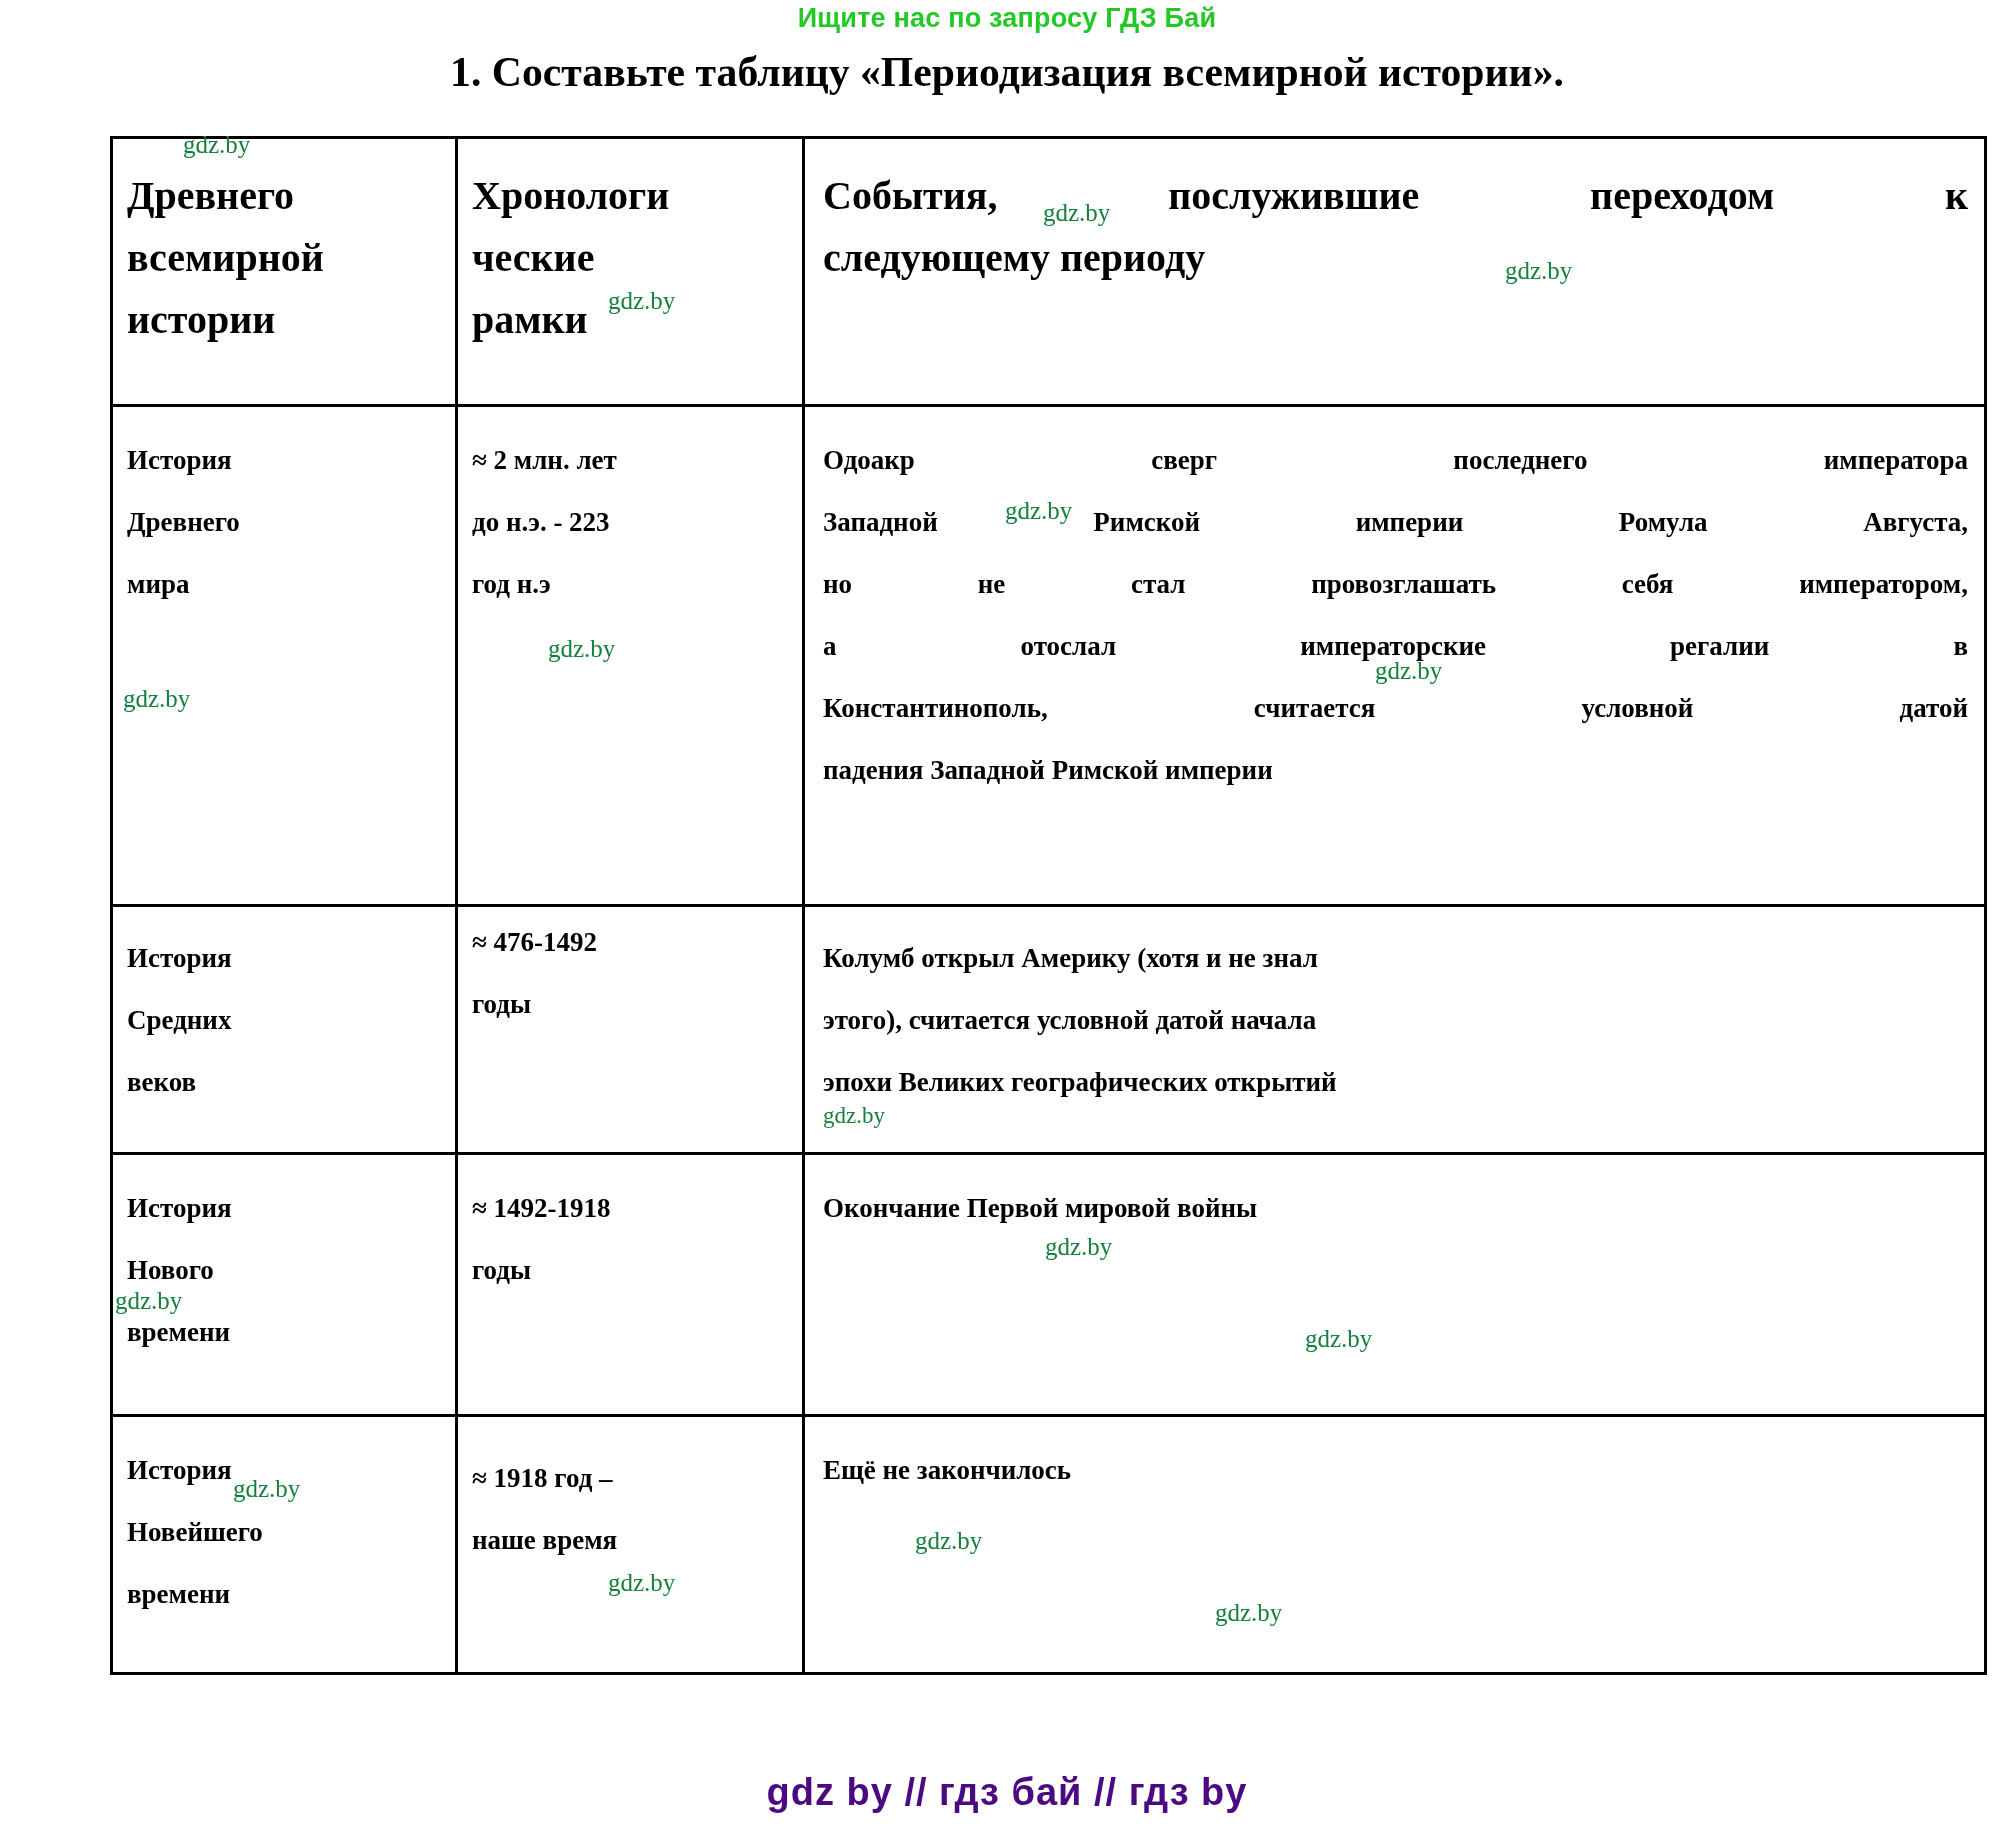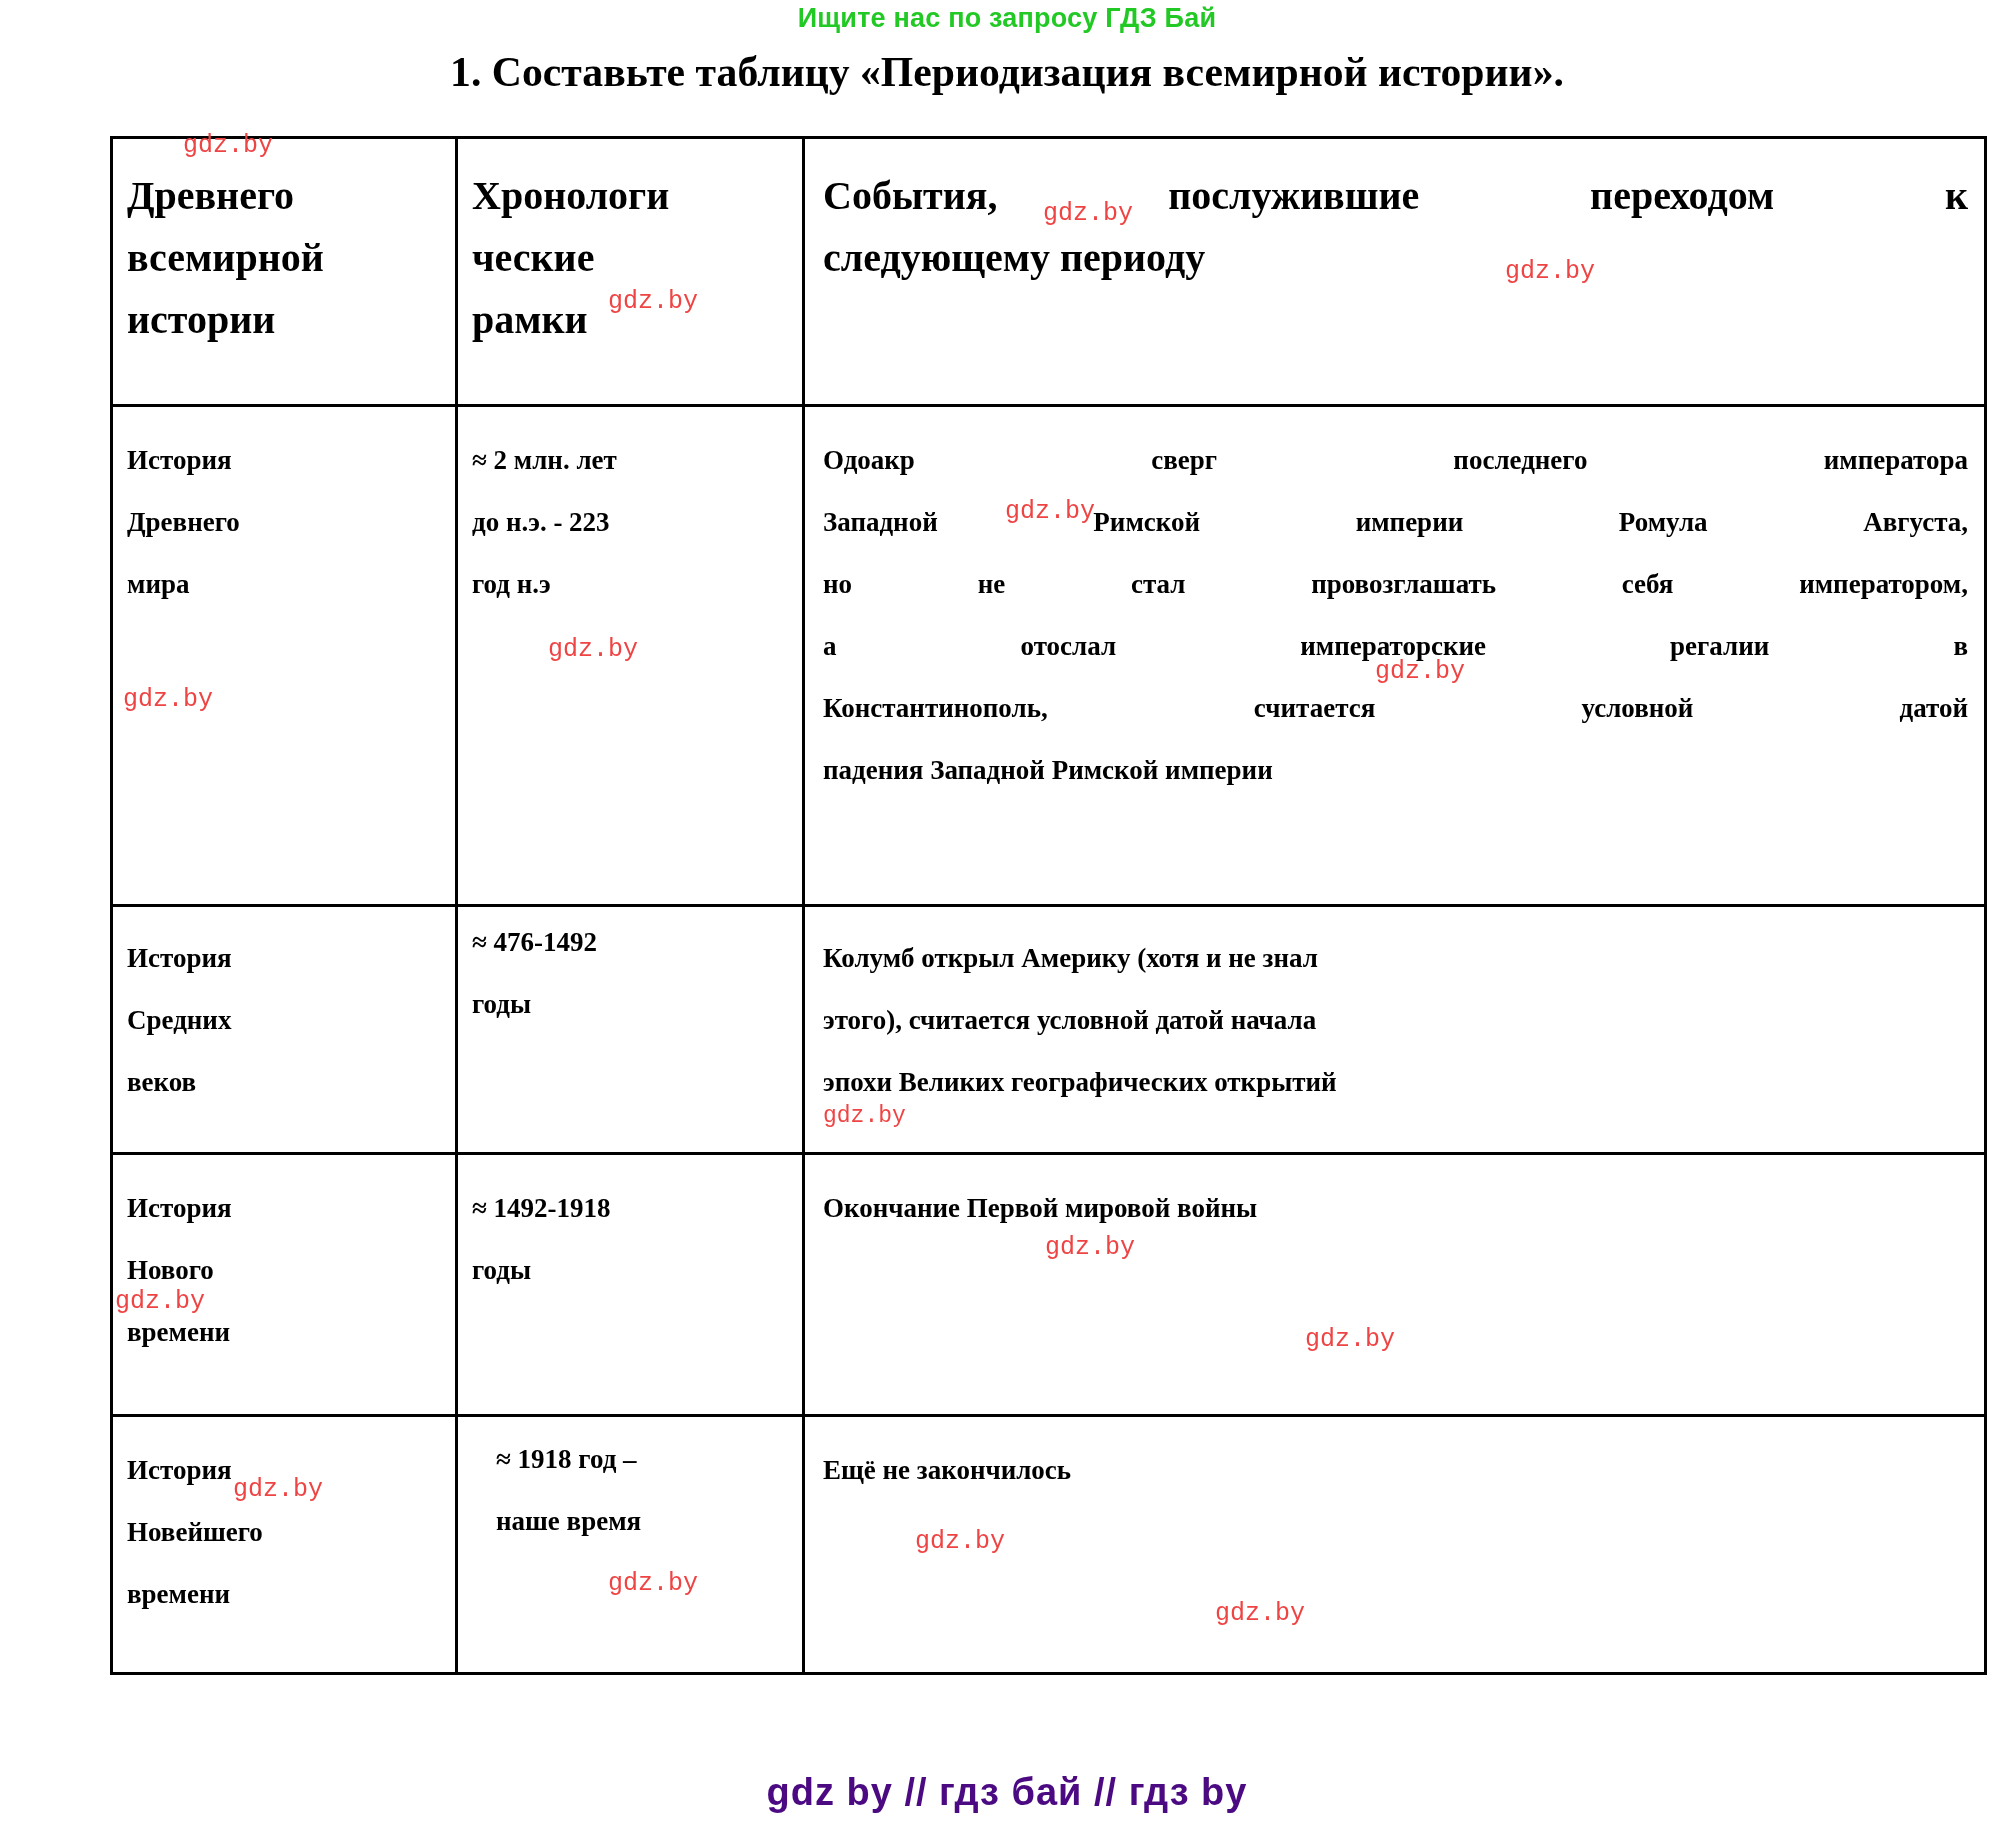--- a/index.html
+++ b/index.html
@@ -104,24 +104,24 @@
 
   .row-h-header  { height: 268px; }
   .row-h-ancient { height: 500px; }
   .row-h-middle  { height: 248px; }
   .row-h-modern  { height: 262px; }
   .row-h-contemp { height: 258px; }
 
   
   .wm {
     position: absolute;
-    font-family: Liberation Mono, monospace;
+    font-family: Liberation Serif, serif;
     font-size: 25px;
     font-weight: normal;
-    color: #ef4444;
+    color: #15803d;
     white-space: nowrap;
     pointer-events: none;
   }
   .wm-sm { font-size: 23px; }
 
   
   .footer-bar {
     position: absolute;
     top: 1772px;
     left: 0;
@@ -276,21 +276,21 @@
     <td>
       <div class="cellpad" style="padding-top:22px;">
         <div class="body-text">История</div>
         <div class="body-text">Новейшего</div>
         <div class="body-text">времени</div>
       </div>
       <div class="wm" style="left:120px; top:58px;">gdz.by</div>
     </td>
 
     <td>
-      <div class="cellpad" style="padding-top:11px;margin-left:24px;">
+      <div class="cellpad" style="padding-top:30px;">
         <div class="body-text">≈ 1918 год –</div>
         <div class="body-text">наше время</div>
       </div>
       <div class="wm" style="left:150px; top:152px;">gdz.by</div>
     </td>
 
     <td>
       <div class="cellpad" style="padding-top:22px; padding-left:18px; padding-right:16px;">
         <div class="body-text">
           <span style="display:block">Ещё не закончилось</span>

